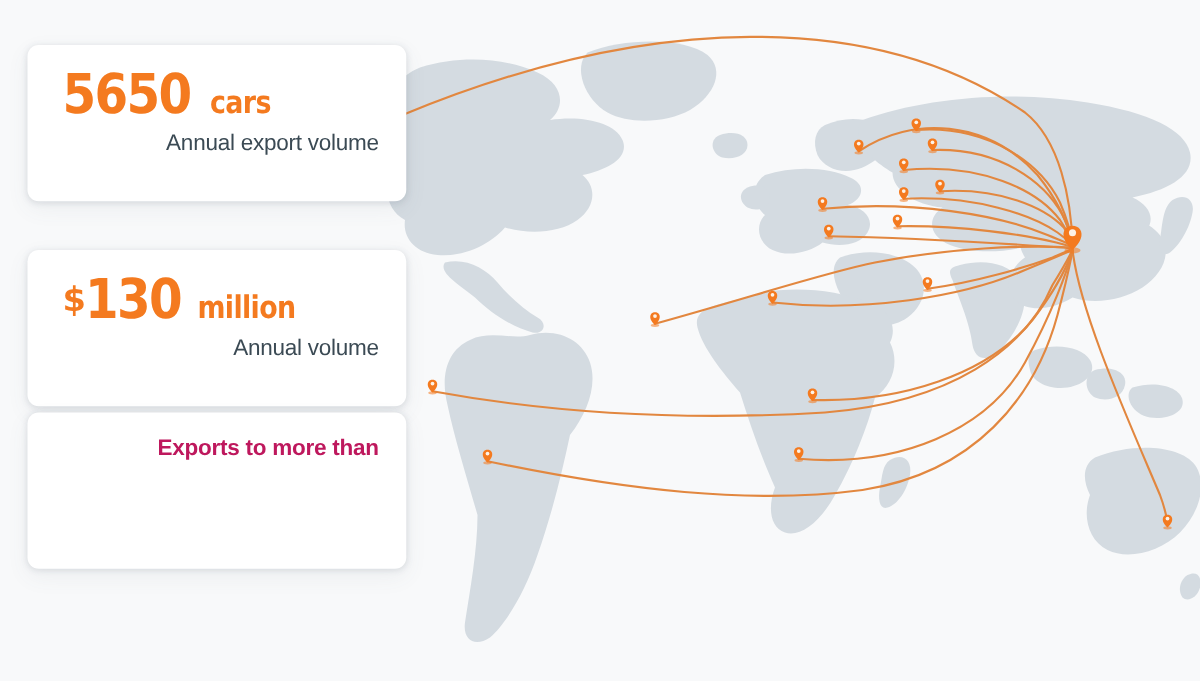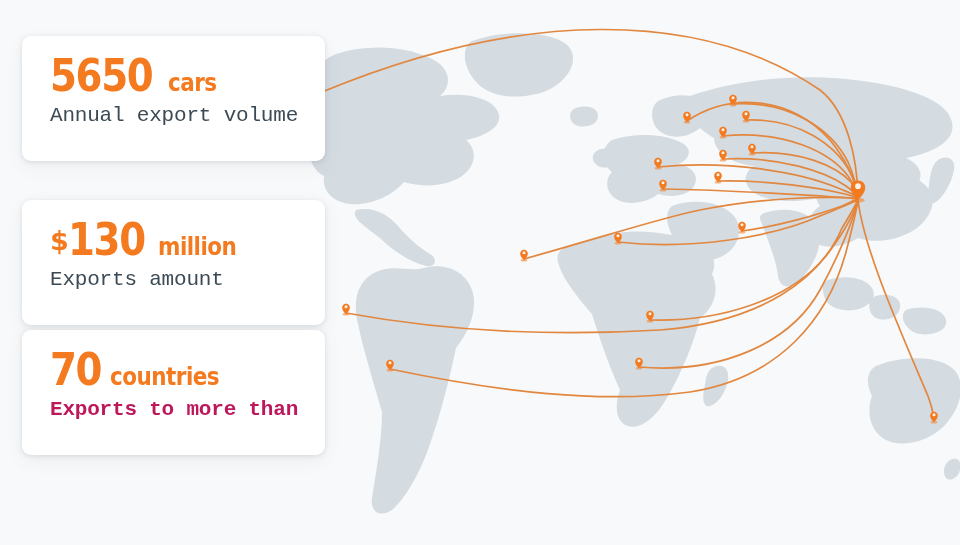--- a/index.html
+++ b/index.html
@@ -76,25 +76,26 @@
     font-weight: bold;
     font-size: 25px;
     letter-spacing: -0.6px;
     display: inline-block;
     transform: scaleX(0.86);
     transform-origin: left center;
     color: #f47a1f;
     margin-left: 2px;
   }
   .stat-label {
-    font-family: Liberation Mono, monospace;
-    font-size: 21px;
+    font-family: Liberation Sans, sans-serif;
+    font-size: 18px;
     color: #3b4a54;
     letter-spacing: -0.2px;
     white-space: nowrap;
+    text-align: right;
   }
   .stat-label.bold { font-weight: bold; color: #be185d; }
 </style>
 </head>
 <body>
 
 <div id="stage">
 
   <svg id="map-layer" viewBox="0 0 960 545">
     <defs>
@@ -269,24 +270,21 @@
       <div class="stat-value">
         <span class="stat-currency"></span><span class="stat-number">5650</span><span class="stat-unit">cars</span>
       </div>
       <div class="stat-label">Annual export volume</div>
     </div>
 
     <div class="stat-card" id="card-amount">
       <div class="stat-value">
         <span class="stat-currency">$</span><span class="stat-number">130</span><span class="stat-unit">million</span>
       </div>
-      <div class="stat-label">Exports amount</div>
+      <div class="stat-label">Annual volume</div>
     </div>
 
     <div class="stat-card" id="card-countries">
-      <div class="stat-value">
-        <span class="stat-currency"></span><span class="stat-number">70</span><span class="stat-unit">countries</span>
-      </div>
       <div class="stat-label bold">Exports to more than</div>
     </div>
 
   </div>
 </div>
 
 </body></html>

